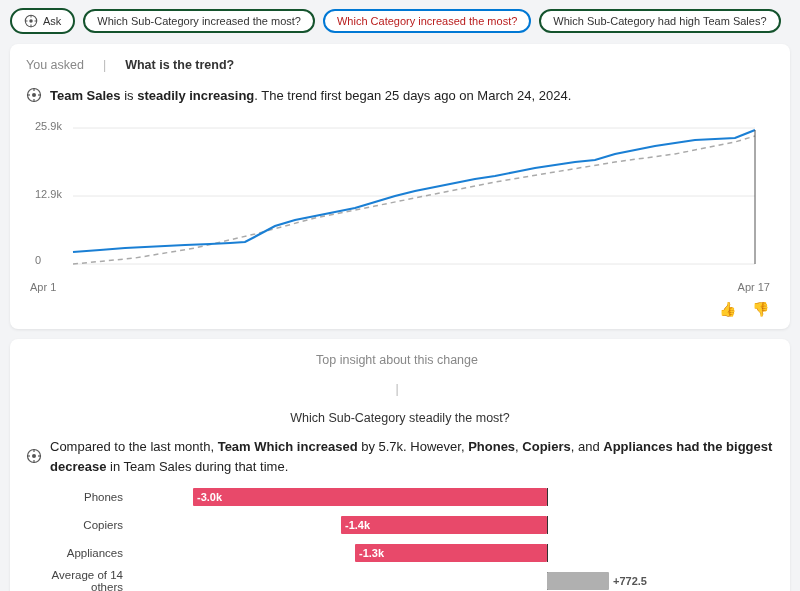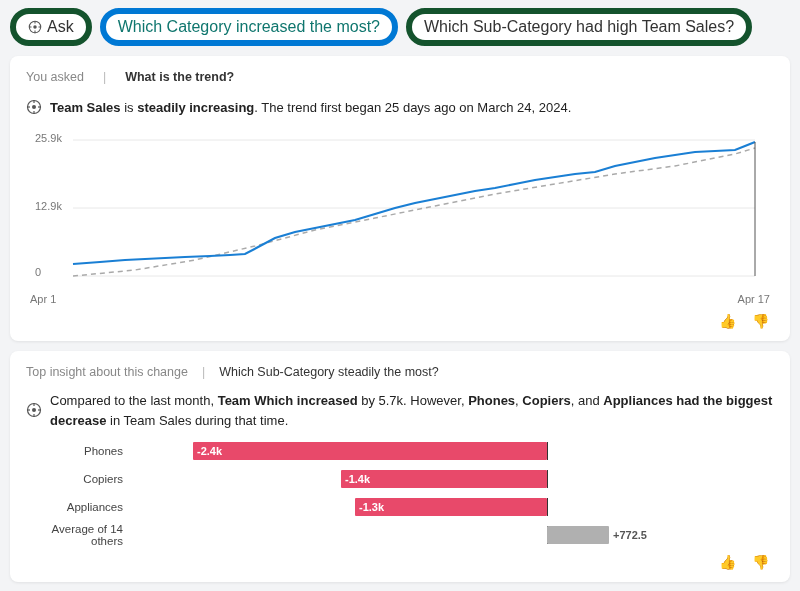--- a/index.html
+++ b/index.html
@@ -17,38 +17,38 @@
     }
     
     .pill-bar {
       display: flex;
       align-items: center;
       gap: 8px;
       margin-bottom: 10px;
       flex-wrap: nowrap;
     }
     .pill {
-      border: 6px solid #14532d;
+      border: 2px solid #14532d;
       border-radius: 20px;
       padding: 4px 12px;
-      font-size: 16px;
+      font-size: 11px;
       background: #fff;
       cursor: pointer;
       white-space: nowrap;
       color: #333;
     }
     .pill.ask {
       display: flex;
       align-items: center;
       gap: 5px;
       background: #fff;
     }
     .pill.active {
       border-color: #0078d4;
-      color: #0f766e;
+      color: #b91c1c;
     }
     .ask-icon {
       width: 14px;
       height: 14px;
     }
 
     
     .card {
       background: #fff;
       border-radius: 8px;
@@ -129,24 +129,25 @@
       cursor: pointer;
       color: #888;
       font-size: 14px;
       padding: 2px 4px;
     }
 
     
     .top-insight-header {
       display: flex;
       align-items: center;
-      gap: 8px;
+      gap: 15px;
       font-size: 12.5px;
       color: #555;
       margin-bottom: 12px;
+      flex-direction: column;
     }
     .top-insight-label {
       color: #888;
       margin-right: 6px;
     }
     .top-insight-question {
       color: #333;
       font-weight: 500;
     }
 
@@ -203,20 +204,23 @@
     <div class="pill ask">
       <svg class="ask-icon" viewBox="0 0 16 16" fill="none" xmlns="http://www.w3.org/2000/svg">
         <circle cx="8" cy="8" r="6.5" stroke="#555" stroke-width="1.2"></circle>
         <circle cx="8" cy="8" r="2" fill="#555"></circle>
         <line x1="8" y1="1" x2="8" y2="4" stroke="#555" stroke-width="1.2"></line>
         <line x1="8" y1="12" x2="8" y2="15" stroke="#555" stroke-width="1.2"></line>
         <line x1="1" y1="8" x2="4" y2="8" stroke="#555" stroke-width="1.2"></line>
         <line x1="12" y1="8" x2="15" y2="8" stroke="#555" stroke-width="1.2"></line>
       </svg>
       <span>Ask</span>
+    </div>
+    <div class="pill">
+      <span>Which Sub-Category increased the most?</span>
     </div>
     <div class="pill active">
       <span>Which Category increased the most?</span>
     </div>
     <div class="pill">
       <span>Which Sub-Category had high Team Sales?</span>
     </div>
   </div>
 
   <div class="card">
@@ -294,21 +298,21 @@
         <span>Compared to the last month, </span><span class="bold">Team Which increased</span><span> by 5.7k. However, </span><span class="bold">Phones</span><span>, </span><span class="bold">Copiers</span><span>, and </span><span class="bold">Appliances had the biggest decrease</span><span> in Team Sales during that time.</span>
       </span>
     </div>
 
     <div class="bar-chart" id="bar-chart-container">
     <div class="bar-row">
           <div class="bar-label">Phones</div>
           <div class="bar-container">
             <div class="bar-zero-line" style="left: 416px;"></div>
             <div class="bar-fill" style="background: rgb(232, 73, 106); height: 18px; right: auto; width: 354px; left: 62px;"></div>
-            <div class="bar-value" style="left: 66px; color: rgb(255, 255, 255);">-2.4k</div>
+            <div class="bar-value" style="left: 66px; color: rgb(255, 255, 255);">-3.0k</div>
           </div>
         </div>
         <div class="bar-row">
           <div class="bar-label">Copiers</div>
           <div class="bar-container">
             <div class="bar-zero-line" style="left: 416px;"></div>
             <div class="bar-fill" style="background: rgb(232, 73, 106); height: 18px; right: auto; width: 206px; left: 210px;"></div>
             <div class="bar-value" style="left: 214px; color: rgb(255, 255, 255);">-1.4k</div>
           </div>
         </div>

